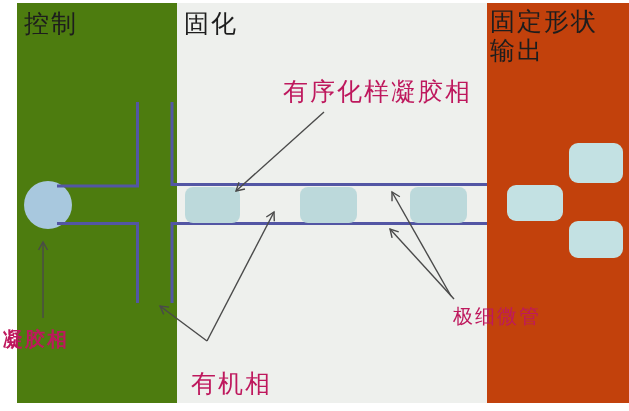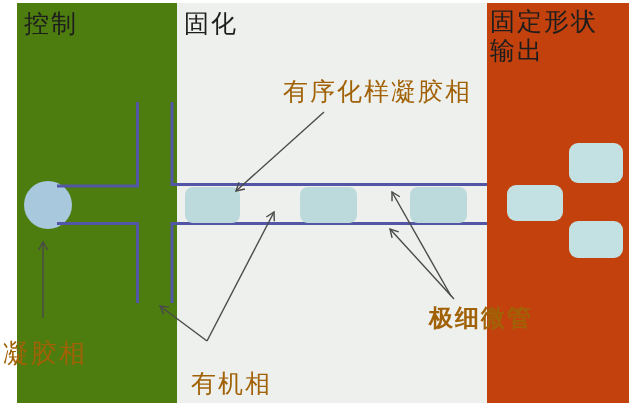--- a/index.html
+++ b/index.html
@@ -14,25 +14,25 @@
 
   .region-title{position:absolute;font-size:25px;color:#1d1d1d;letter-spacing:2px;line-height:1.15;white-space:pre-line;}
   .region-control .region-title{left:7px;top:7px;}
   .region-curing .region-title{left:7px;top:7px;}
   .region-output .region-title{left:3px;top:5px;}
 
   
   svg.diagram{position:absolute;left:0;top:0;width:629px;height:411px;}
 
   
-  .anno{position:absolute;color:#a16207;font-size:25px;letter-spacing:2px;line-height:1.1;white-space:nowrap;}
+  .anno{position:absolute;color:#be185d;font-size:25px;letter-spacing:2px;line-height:1.1;white-space:nowrap;}
   .anno-ordered-gel{left:283px;top:78px;}
-  .anno-gel-phase{left:3px;top:340px;font-size:26px;}
+  .anno-gel-phase{left:3px;top:328px;font-size:20px;font-weight:bold;}
   .anno-organic-phase{left:191px;top:370px;}
-  .anno-microtube{left:429px;top:305px;font-size:24px;font-weight:bold;}
+  .anno-microtube{left:453px;top:305px;font-size:20px;}
 </style>
 </head>
 <body>
 
 <div class="canvas">
 
   <div class="region region-control">
     <div class="region-title">控制</div>
   </div>
   <div class="region region-curing">

